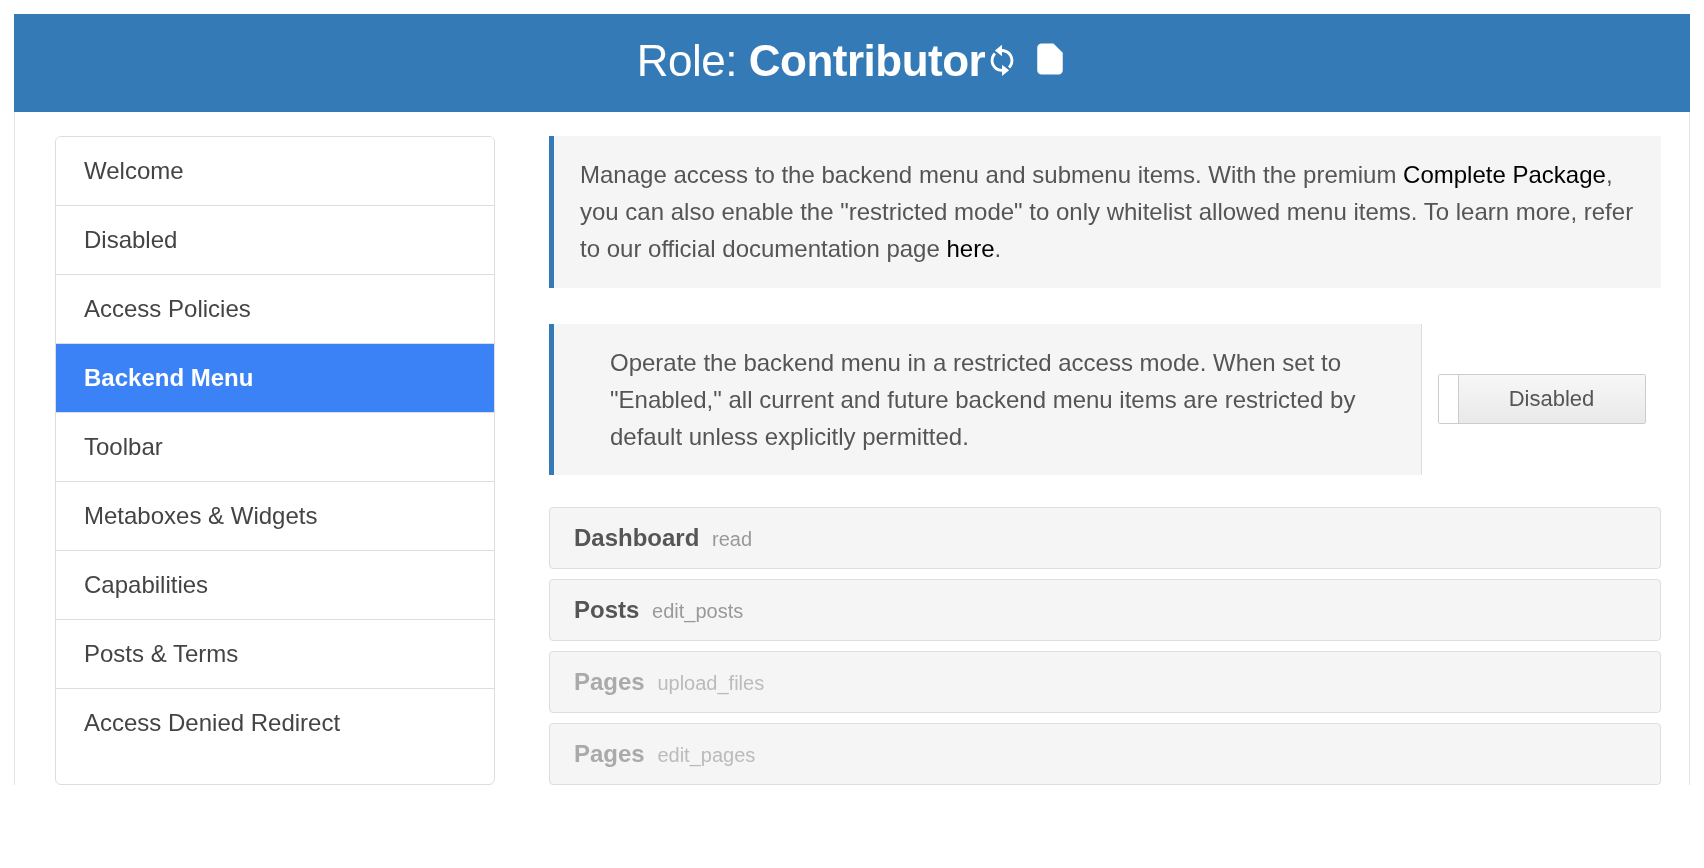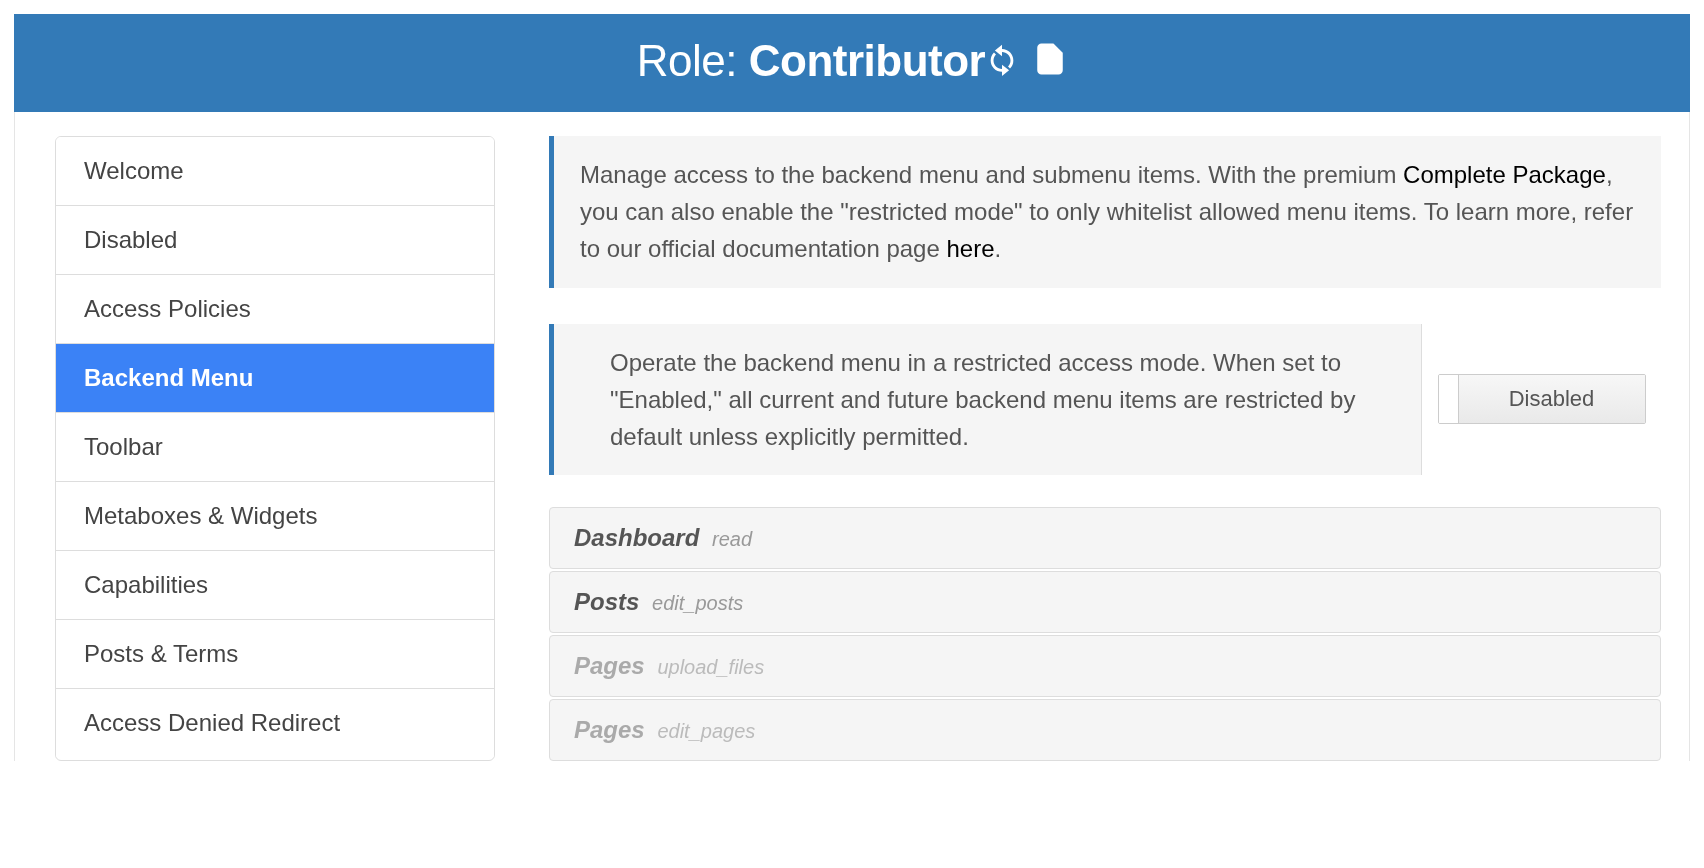--- a/index.html
+++ b/index.html
@@ -126,22 +126,21 @@
     background: linear-gradient(#f7f7f7, #e9e9e9);
     display: flex;
     align-items: center;
     justify-content: center;
     font-size: 22px;
     color: #555;
   }
   .menu-list {
     display: flex;
     flex-direction: column;
-    gap: 2px;
-    font-style: italic;
+    gap: 10px;
   }
   .menu-item {
     background: #f5f5f5;
     border: 1px solid #ddd;
     border-radius: 4px;
     padding: 16px 24px;
     font-size: 24px;
     cursor: pointer;
   }
   .menu-item .mi-title {

